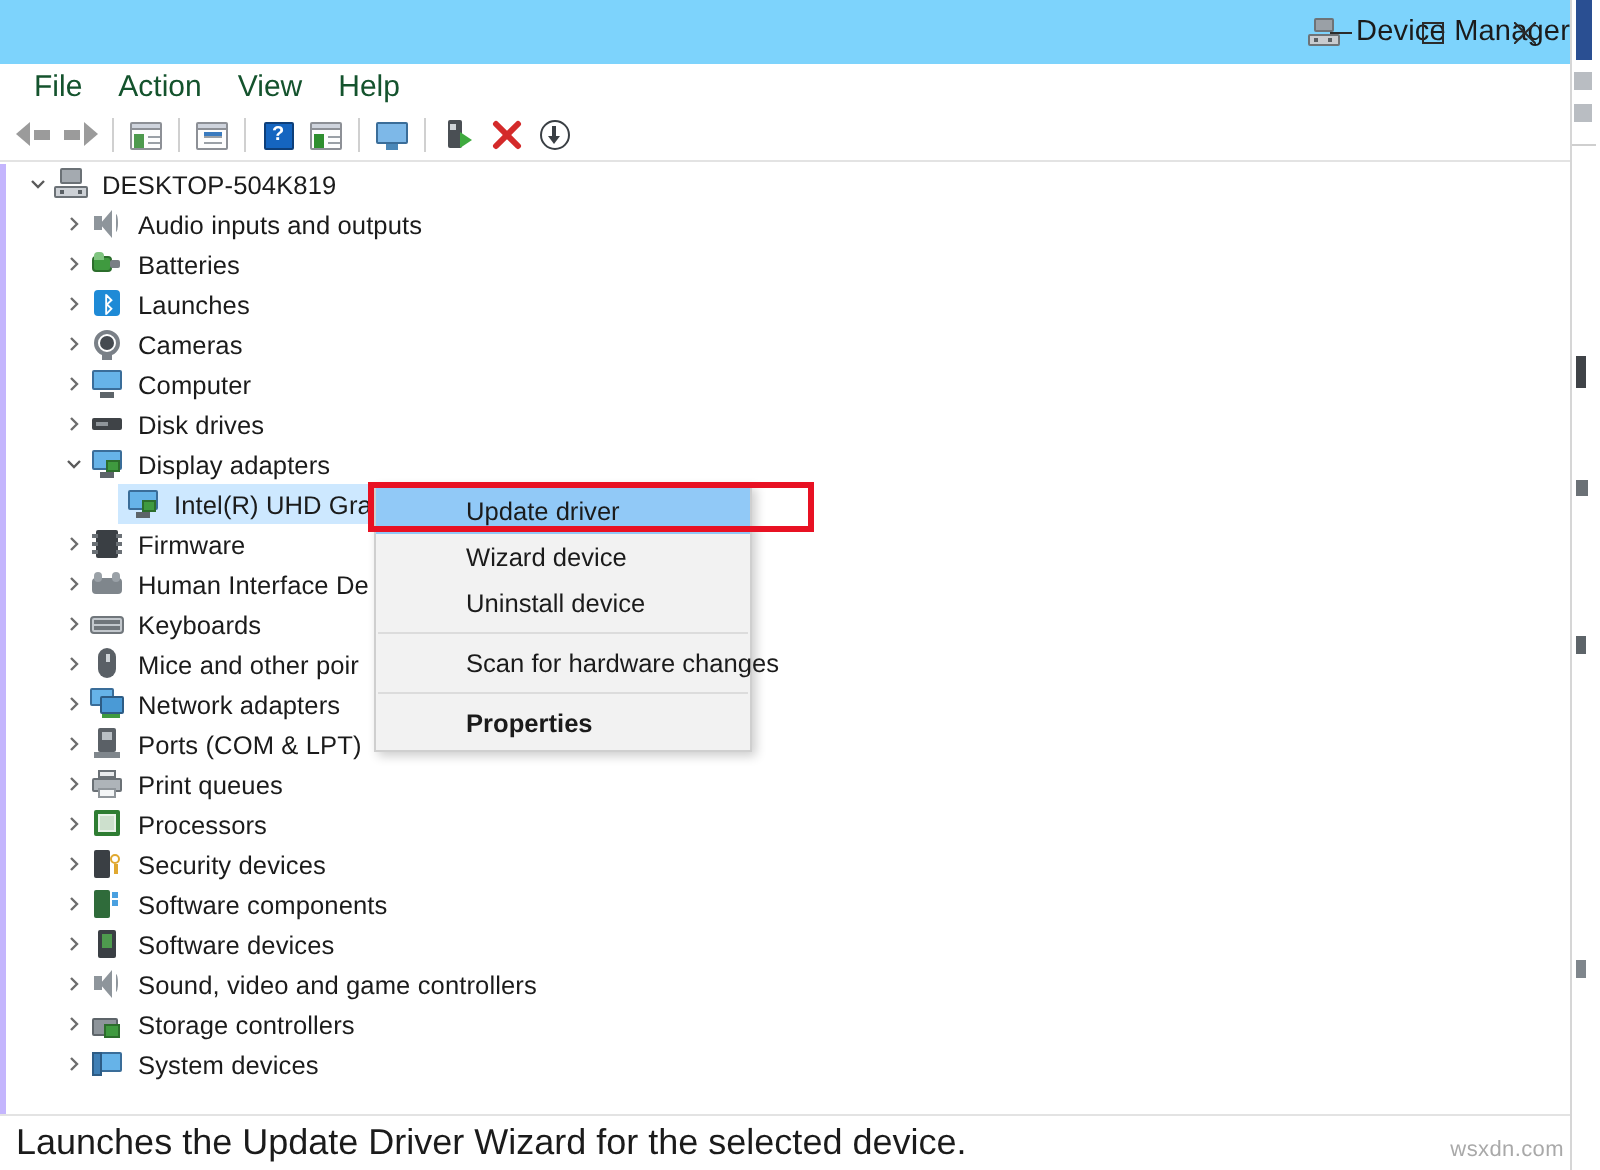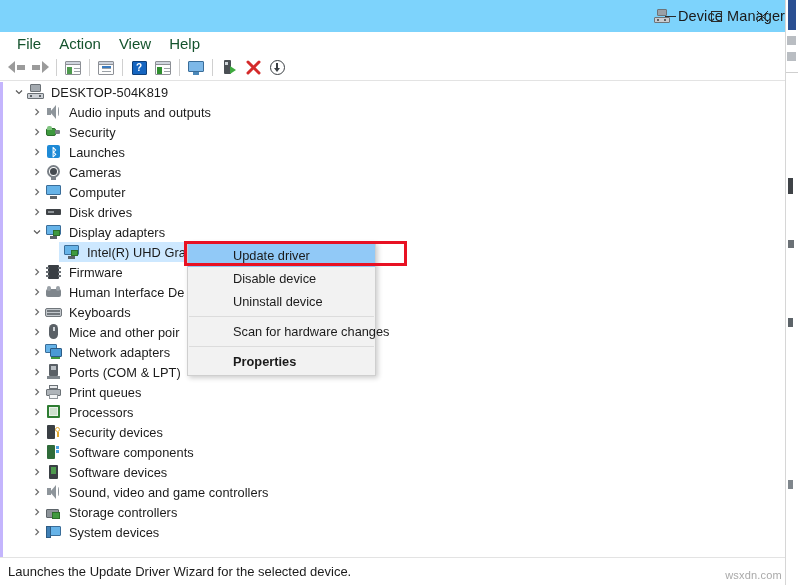--- a/index.html
+++ b/index.html
@@ -383,21 +383,21 @@
     position: absolute;
     left: 0; bottom: 0; right: 0;
     height: 28px;
     background: #ffffff;
     border-top: 1px solid #e3e3e3;
     display: flex;
     align-items: center;
     padding-left: 8px;
   }
   .status-text {
-    font-size: 13px;
+    font-size: 18px;
     color: #1b1b1b;
   }
 
   
   .right-sliver {
     position: absolute;
     right: 0; top: 0;
     width: 14px; height: 585px;
     background: #ffffff;
     overflow: hidden;
@@ -584,21 +584,21 @@
         <div class="chev">
           <svg width="8" height="8" viewBox="0 0 8 8">
               <path d="M2.5 1 L5.5 4 L2.5 7" fill="none" stroke="#6d6d6d" stroke-width="1.2"></path>
             </svg>
         </div>
         <div class="ico ic-batt">
           <div class="i g"></div>
             <div class="i t"></div>
             <div class="i c"></div>
         </div>
-        <div class="lbl">Security</div>
+        <div class="lbl">Batteries</div>
       </div>
 
       <div class="row lvl1">
         <div class="chev">
           <svg width="8" height="8" viewBox="0 0 8 8">
               <path d="M2.5 1 L5.5 4 L2.5 7" fill="none" stroke="#6d6d6d" stroke-width="1.2"></path>
             </svg>
         </div>
         <div class="ico ic-bt">
           <div class="i sq"></div>
@@ -859,21 +859,21 @@
           <div class="i s"></div>
             <div class="i c"></div>
         </div>
         <div class="lbl">System devices</div>
       </div>
 
     </div>
 
     <div class="ctxmenu">
       <div class="ctx-item highlighted">Update driver</div>
-      <div class="ctx-item">Disable device</div>
+      <div class="ctx-item">Wizard device</div>
       <div class="ctx-item">Uninstall device</div>
       <div class="ctx-sep"></div>
       <div class="ctx-item">Scan for hardware changes</div>
       <div class="ctx-sep"></div>
       <div class="ctx-item bold">Properties</div>
     </div>
 
     <div class="annot-red"></div>
 
     <div class="statusbar">

